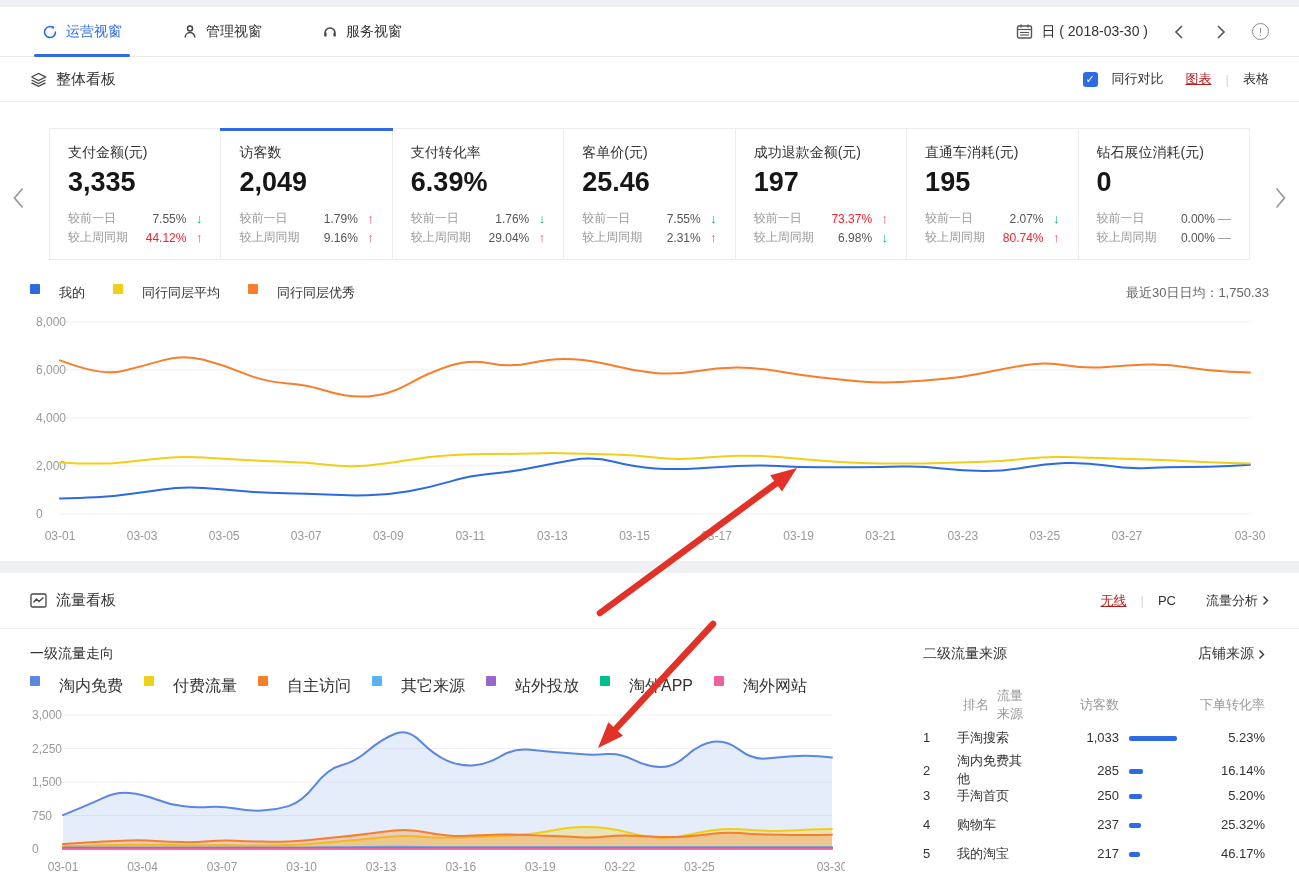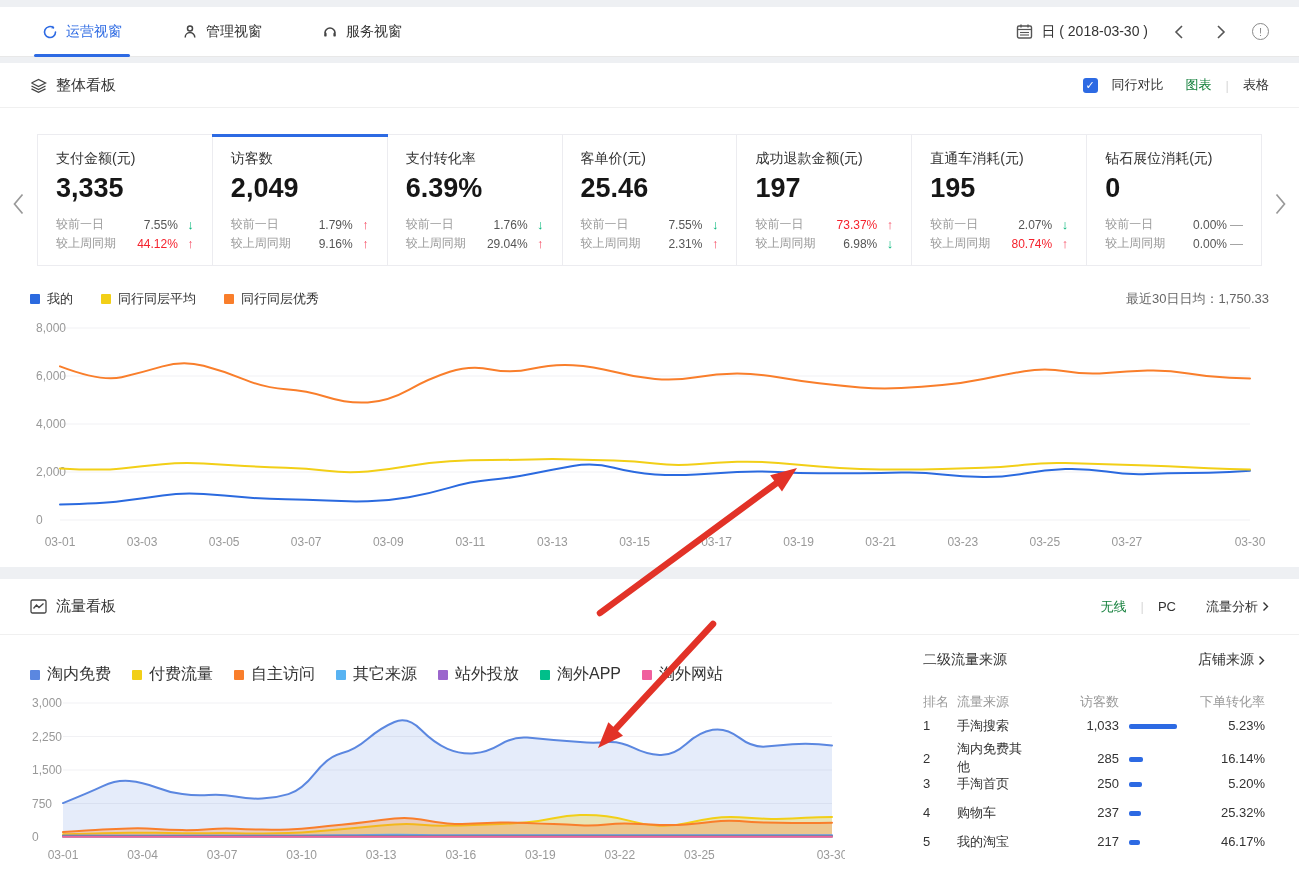--- a/index.html
+++ b/index.html
@@ -16,62 +16,62 @@
          font-size:14px; color:#333; position:relative; cursor:pointer; }
   .tab.active { color:#2d6ae3;text-align:center; }
   .tab.active::after { content:""; position:absolute; left:0; right:0; bottom:0; height:3px;
                        background:#2d6ae3; border-radius:2px; }
   .top-right { margin-left:auto; display:flex; align-items:center; gap:20px; color:#333; }
   .date-wrap { display:flex; align-items:center; gap:8px; cursor:pointer; }
   .nav-btn { display:flex; align-items:center; justify-content:center; width:22px; height:22px; cursor:pointer; }
   .info-btn { width:17px; height:17px; border:1px solid #8a8a8a; border-radius:50%; color:#8a8a8a;
               font-size:11px; display:flex; align-items:center; justify-content:center; cursor:pointer; }
   
-  .card-section { background:#fff; margin-top:6px; }
+  .card-section { background:#fff; }
   .sec-header { height:45px; display:flex; align-items:center; padding:0 30px; border-bottom:1px solid #f0f0f0; }
   .sec-title { display:flex; align-items:center; gap:9px; font-size:15px; color:#333; }
   .sec-right { margin-left:auto; display:flex; align-items:center; gap:14px; font-size:13px; }
   .checkbox { width:15px; height:15px; background:#2d6ae3; border-radius:3px; color:#fff; font-size:11px;
               display:flex; align-items:center; justify-content:center; cursor:pointer; }
-  .link-blue { color:#15803d; cursor:pointer; }
+  .link-blue { color:#b91c1c; cursor:pointer;text-decoration:underline; }
   .link-dark { color:#333; cursor:pointer; }
   .v-sep { color:#d8d8d8; }
   
-  .kpi-wrap { position:relative; padding:26px 37px 6px; }
+  .kpi-wrap { position:relative; padding:26px 49px 6px; }
   .kpi-row { display:flex; border:1px solid #ececf0; }
   .kpi-card { flex:1; padding:15px 18px 12px; border-right:1px solid #ececf0; position:relative; cursor:pointer; background:#fff; }
   .kpi-card:last-child { border-right:none; }
   .kpi-card.selected::before { content:""; position:absolute; top:-1px; left:-1px; right:-1px; height:3px; background:#2d6ae3; }
   .kpi-label { font-size:14px; color:#333; }
   .kpi-value { font-size:27px; color:#161616; margin-top:5px; font-weight:600; }
   .kpi-cmp { margin-top:11px; font-size:12px; }
   .cmp-line { display:flex; align-items:center; height:19px; color:#999; }
   .cmp-pct { margin-left:auto; color:#555; }
   .cmp-pct.hl { color:#f5222d; }
   .cmp-arrow { width:16px; text-align:right; font-weight:bold; font-size:13px; }
   .arrow-up { color:#f5475f; } .arrow-down { color:#00b578; } .arrow-flat { color:#999; font-weight:normal; }
   .carousel-btn { position:absolute; top:84px; cursor:pointer; }
   .carousel-btn.left { left:12px; } .carousel-btn.right { right:12px; }
   
   .legend-row { display:flex; align-items:center; padding:18px 30px 0; font-size:13px; color:#333; }
-  .legend-item { display:flex; align-items:center; gap:7px; margin-right:28px; }
+  .legend-item { display:flex; align-items:flex-start; gap:19px; margin-right:28px; }
   .legend-sq { width:10px; height:10px; border-radius:1px; }
   .legend-note { margin-left:auto; color:#666;text-align:center; }
   .chart-box { padding:4px 30px 0; }
   
   .traffic-body { display:flex; padding:16px 30px 0; }
   .t-left { width:845px; }
   .sub-title { font-size:14px; color:#333; }
   .t-legend { display:flex; align-items:center; margin-top:13px; font-size:16px; flex-wrap:nowrap; }
   .t-legend .legend-item { margin-right:21px; }
   .t-right { flex:1; padding-left:48px; padding-right:4px; }
   .panel-head { display:flex; align-items:flex-start; font-size:14px;gap:19px; }
   .panel-link { margin-left:auto; display:flex; align-items:center; gap:4px; color:#333; cursor:pointer; }
   .src-grid { display:grid; grid-template-columns:34px 1fr 86px 62px 84px; align-items:center; font-size:13px; }
-  .src-head { margin-top:24px; color:#999; }
+  .src-head { margin-top:24px; color:#999;margin-left:40px; }
   .src-row { height:29px; color:#333; }
   .col-num { text-align:right; }
   .bar-cell { padding-left:10px; }
   .vbar { height:5px; border-radius:2px; background:#2d6ae3; }
   .axis-label { fill:#999; font-size:12px; font-family:"Liberation Sans","DejaVu Sans",sans-serif; }
   .overlay { position:absolute; inset:0; pointer-events:none; z-index:50; }
   .icon-svg { display:block; }
 </style>
 </head>
 <body>
@@ -338,20 +338,21 @@
         <span>流量分析</span>
         <svg width="7" height="11" viewBox="0 0 7 11">
           <polyline points="1.5,1.5 5.5,5.5 1.5,9.5" fill="none" stroke="#333" stroke-width="1.4"></polyline>
         </svg>
       </span>
     </div>
   </div>
 
   <div class="traffic-body">
     <div class="t-left">
+      <div class="sub-title">一级流量走向</div>
       <div class="t-legend" id="area-legend">
           <div class="legend-item">
             <span class="legend-sq" style="background: rgb(91, 135, 224);"></span>
             <span>淘内免费</span>
           </div>
           <div class="legend-item">
             <span class="legend-sq" style="background: rgb(242, 207, 23);"></span>
             <span>付费流量</span>
           </div>
           <div class="legend-item">

